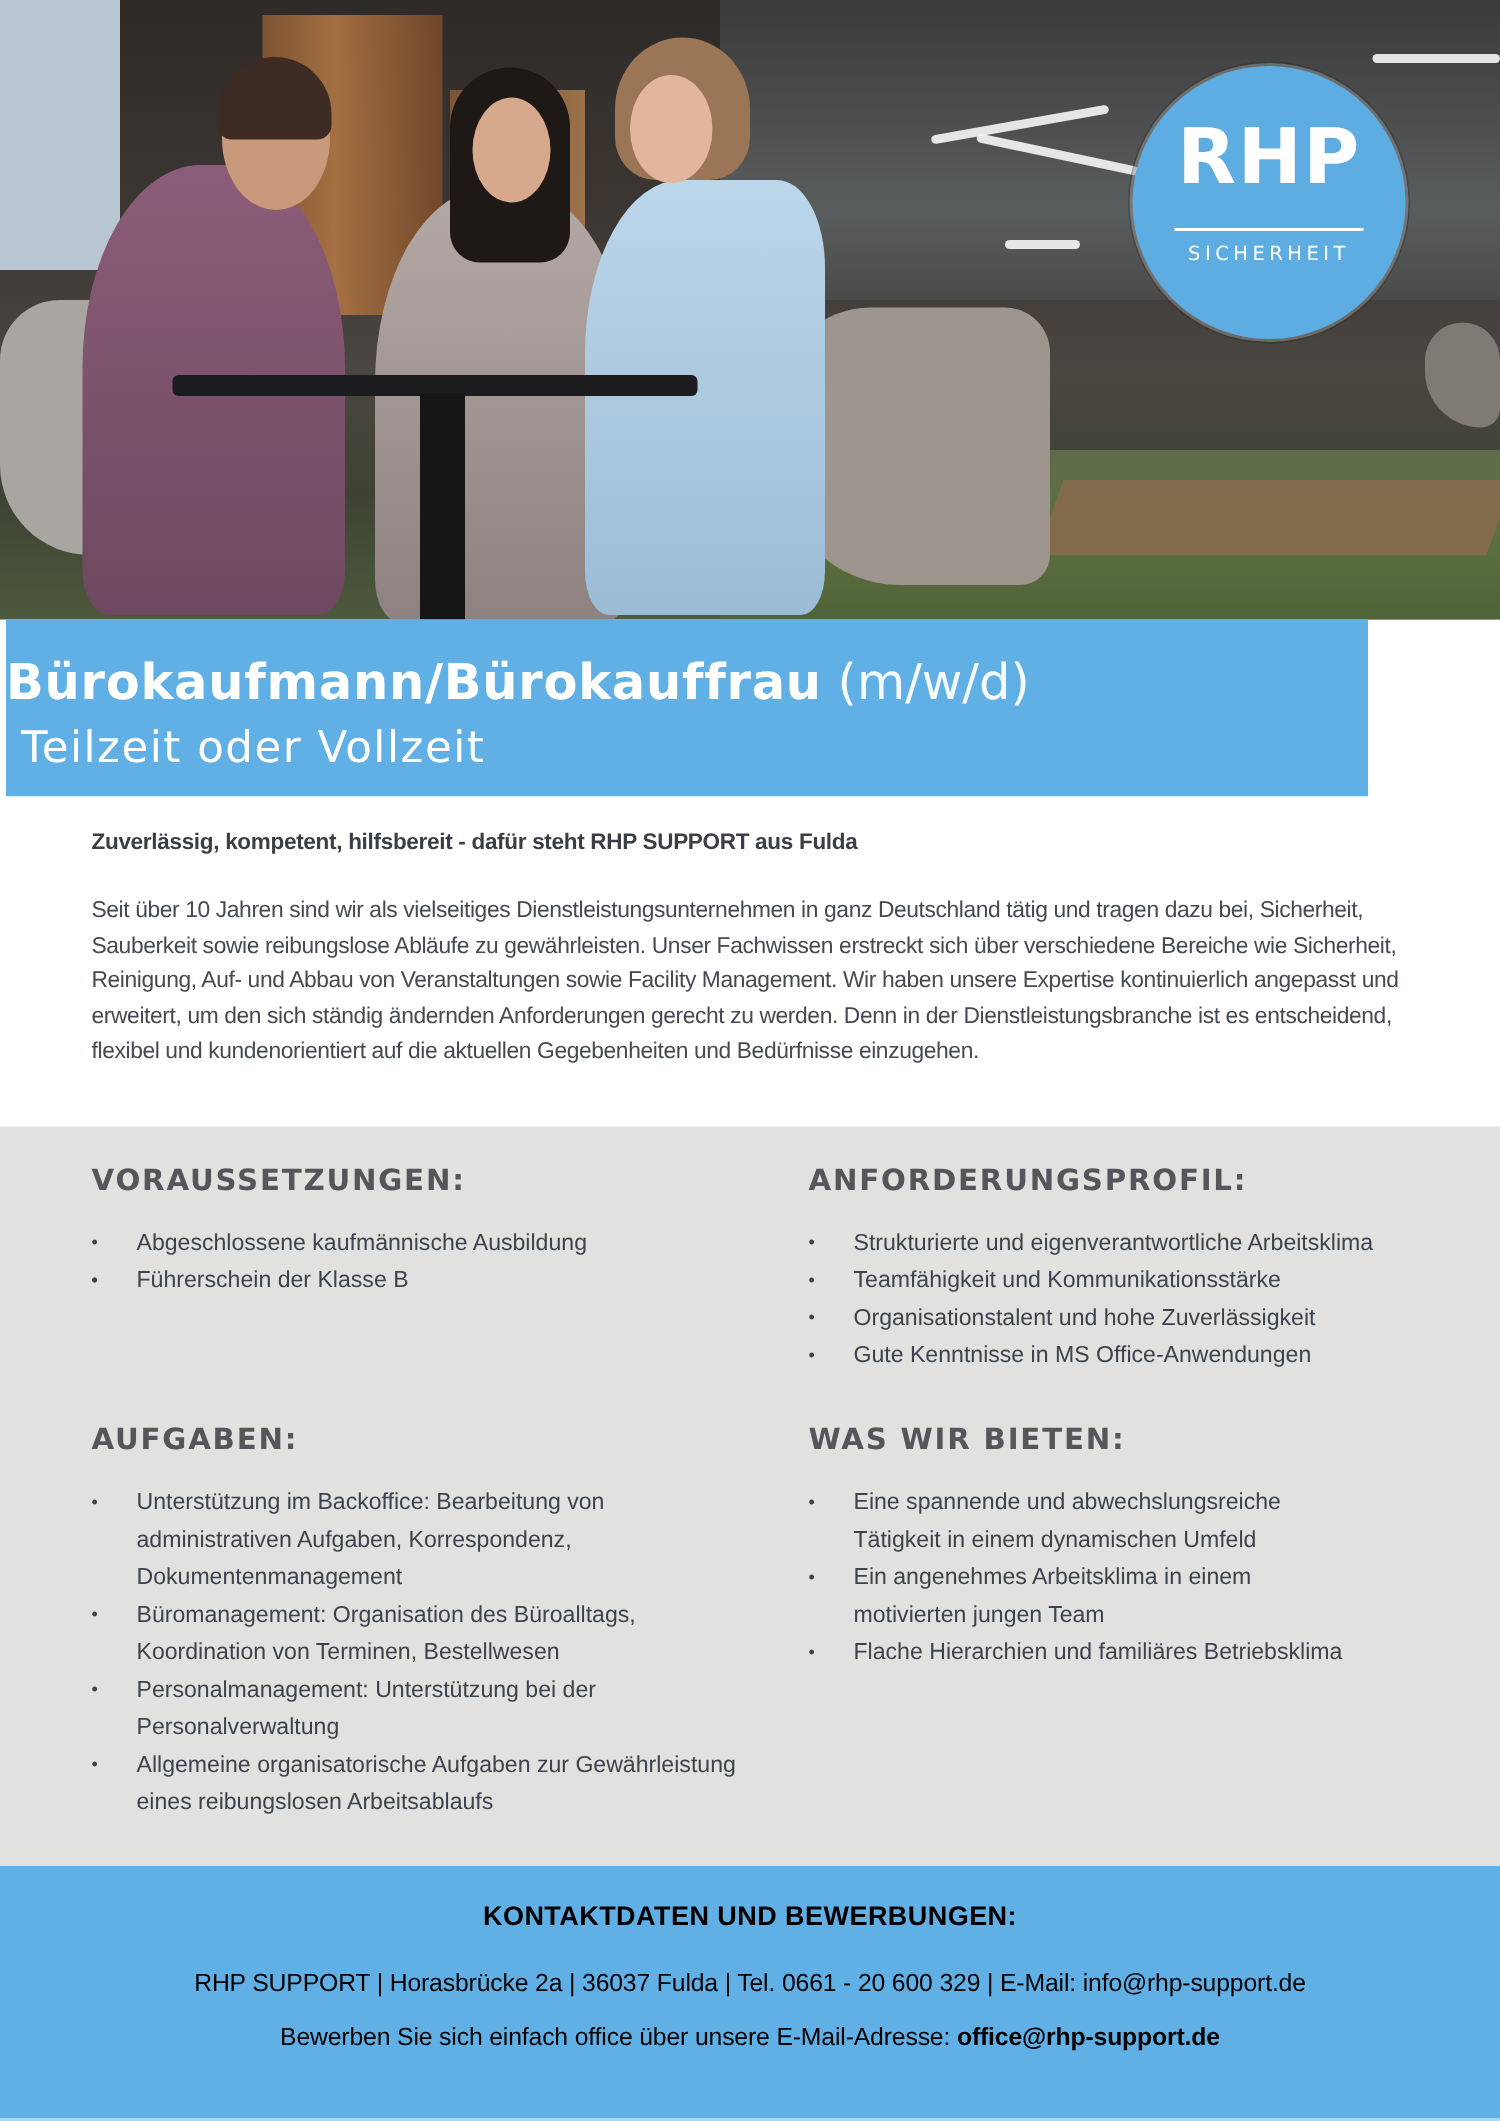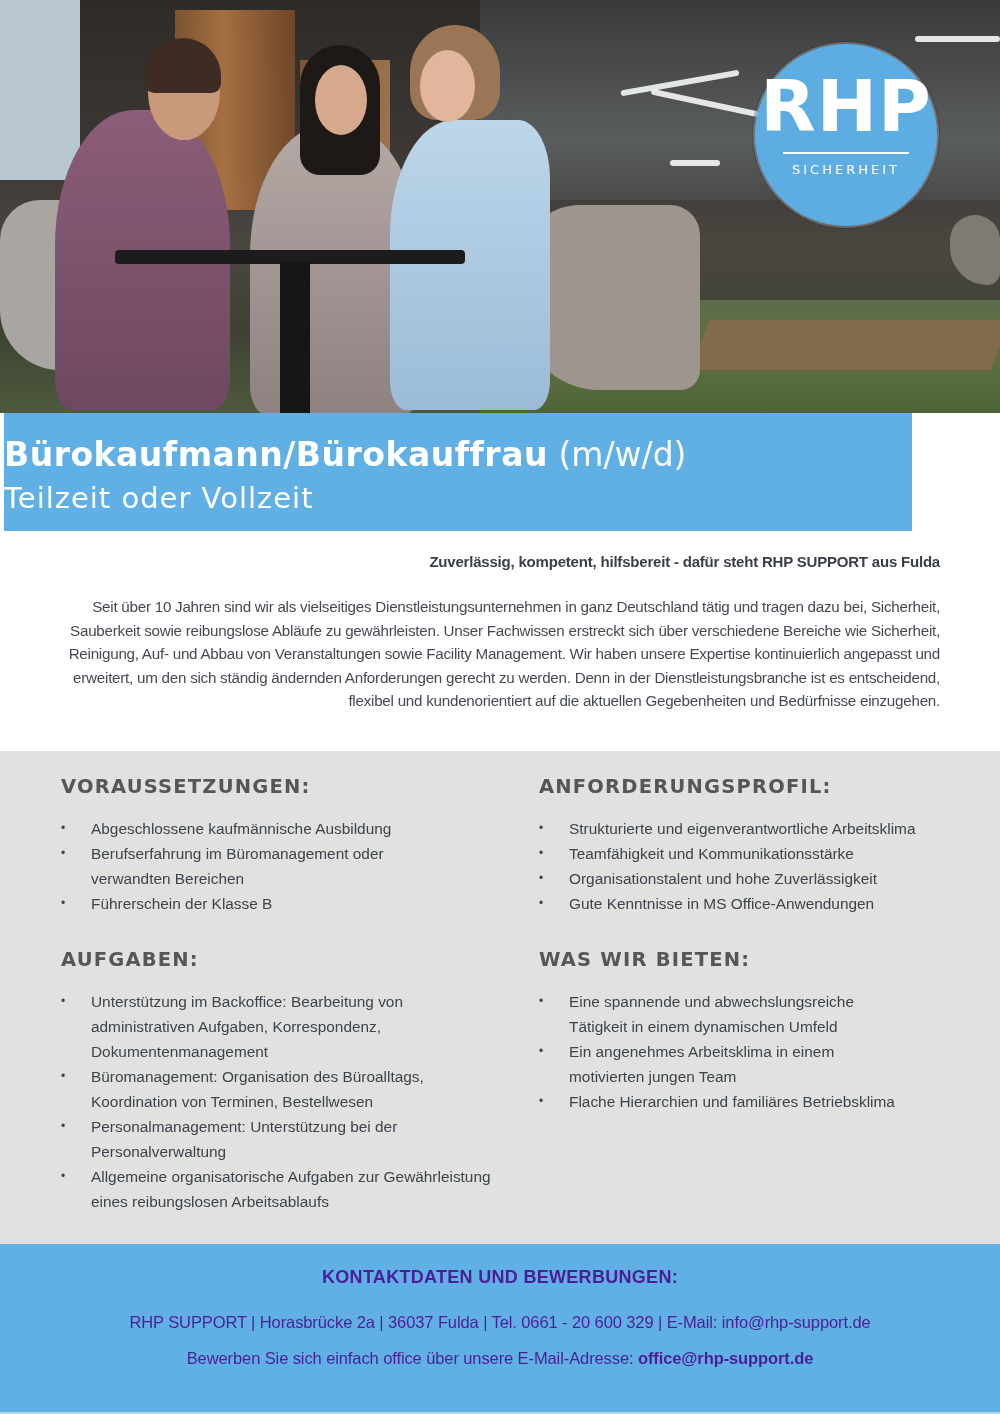--- a/index.html
+++ b/index.html
@@ -33,53 +33,53 @@
   .hero .head { position: absolute; border-radius: 50%; }
 
   
   .logo {
     position: absolute; left: 755px; top: 44px; width: 182px; height: 182px;
     border-radius: 50%; background: #5dade2;
     box-shadow: 0 0 0 2px rgba(255,255,255,0.25), 0 0 0 3px rgba(40,40,40,0.35);
     text-align: center; color: #ffffff;
   }
   .logo .logo-main { position: absolute; left: 0; right: 0; top: 32px;
-    font-family: "DejaVu Sans", sans-serif; font-weight: bold; font-size: 72px; letter-spacing: 1px; line-height: 60px; }
+    font-family: "DejaVu Sans", sans-serif; font-weight: bold; font-size: 51px; letter-spacing: 1px; line-height: 60px; }
   .logo .logo-rule { position: absolute; left: 28px; right: 28px; top: 108px; height: 2px; background: #ffffff; }
   .logo .logo-sub { position: absolute; left: 0; right: 0; top: 118px;
     font-family: "DejaVu Sans", sans-serif; font-weight: normal; font-size: 13px; letter-spacing: 3px; }
 
   
   .title-band { position: absolute; left: 4px; top: 413px; width: 908px; height: 118px; background: #60b0e6; text-align: left; color: #ffffff; }
   .title-band .title { position: absolute; left: 0; right: 0; top: 22px; font-family: "DejaVu Sans", sans-serif; font-size: 33px; line-height: 40px; }
   .title-band .title .strong { font-weight: bold; letter-spacing: 0.5px; }
   .title-band .title .light { font-weight: normal; opacity: .95; }
-  .title-band .subtitle { position: absolute; left: 0; right: 0; top: 67px; font-family: "DejaVu Sans", sans-serif; font-size: 29px; line-height: 36px; font-weight: normal; letter-spacing: 1px; }
+  .title-band .subtitle { position: absolute; left: 0; right: 0; top: 67px; font-family: "DejaVu Sans", sans-serif; font-size: 29px; line-height: 36px; font-weight: normal; letter-spacing: 1px; padding-left: 10px; }
 
   
-  .intro { position: absolute; left: 0; top: 531px; width: 1000px; height: 192px; background: #ffffff; padding: 20px 60px 16px 61px; text-align: right; }
+  .intro { position: absolute; left: 0; top: 531px; width: 1000px; height: 192px; background: #ffffff; padding: 20px 60px 16px 61px; }
   .intro .lead { font-weight: bold; font-size: 15px; color: #3a3f47; line-height: 22px; letter-spacing: -0.2px; }
   .intro .body { margin-top: 22px; font-size: 15.2px; line-height: 23.6px; color: #454a52; letter-spacing: -0.25px; }
 
   
   .details { position: absolute; left: 0; top: 751px; width: 1000px; height: 493px; background: #e1e2e0; }
   .col { position: absolute; width: 440px; }
   .col-left { left: 61px; }
   .col-right { left: 539px; }
   .section-heading {
     font-family: "DejaVu Sans", sans-serif; font-weight: bold; font-size: 19.5px; letter-spacing: 1.2px;
     color: #545659; line-height: 26px; margin-bottom: 16px;
   }
   .bullets { list-style: none; }
   .bullets li { position: relative; padding-left: 30px; font-size: 15.4px; line-height: 25px; color: #3d434c; }
   .bullets li .dot { position: absolute; left: 0; top: 0; width: 10px; text-align: left; font-size: 12px; }
   .block { position: absolute; }
 
   
-  .footer { position: absolute; left: 0; top: 1244px; width: 1000px; height: 168px; background: #60b0e6; color: #4c1d95; text-align: center; }
+  .footer { position: absolute; left: 0; top: 1244px; width: 1000px; height: 168px; background: #60b0e6; color: #000000; text-align: center; }
   .footer .f-heading { position: absolute; left: 0; right: 0; top: 23px; font-weight: bold; font-size: 18px; letter-spacing: 0.3px; }
   .footer .f-line { position: absolute; left: 0; right: 0; top: 69px; font-size: 16.5px; letter-spacing: -0.1px; }
   .footer .f-apply { position: absolute; left: 0; right: 0; top: 105px; font-size: 16.5px; letter-spacing: -0.1px; }
   .footer .f-apply b { font-weight: bold; }
   .bottom-strip { position: absolute; left: 0; top: 1412px; width: 1000px; height: 2px; background: #a8d8f2; }
 </style>
 </head>
 <body>
 
 <div class="hero">
@@ -132,21 +132,21 @@
   <p class="lead">Zuverlässig, kompetent, hilfsbereit - dafür steht RHP SUPPORT aus Fulda</p>
   <p class="body">Seit über 10 Jahren sind wir als vielseitiges Dienstleistungsunternehmen in ganz Deutschland tätig und tragen dazu bei, Sicherheit, Sauberkeit sowie reibungslose Abläufe zu gewährleisten. Unser Fachwissen erstreckt sich über verschiedene Bereiche wie Sicherheit, Reinigung, Auf- und Abbau von Veranstaltungen sowie Facility Management. Wir haben unsere Expertise kontinuierlich angepasst und erweitert, um den sich ständig ändernden Anforderungen gerecht zu werden. Denn in der Dienstleistungsbranche ist es entscheidend, flexibel und kundenorientiert auf die aktuellen Gegebenheiten und Bedürfnisse einzugehen.</p>
 </div>
 
 <div class="details">
 
   <div class="block col col-left" style="top:23px;">
     <h2 class="section-heading">VORAUSSETZUNGEN:</h2>
     <ul class="bullets">
       <li><span class="dot">•</span><span>Abgeschlossene kaufmännische Ausbildung</span></li>
-      <li style="padding-right:80px;"><span class="dot">•</span><span>Berufserfahrung im Büromanagement oder verwandten Bereichen</span></li>
+      <li style="padding-right:80px;"><span class="dot">•</span></li>
       <li><span class="dot">•</span><span>Führerschein der Klasse B</span></li>
     </ul>
   </div>
 
   <div class="block col col-right" style="top:23px;width:430px;">
     <h2 class="section-heading">ANFORDERUNGSPROFIL:</h2>
     <ul class="bullets">
       <li><span class="dot">•</span><span>Strukturierte und eigenverantwortliche Arbeitsklima</span></li>
       <li><span class="dot">•</span><span>Teamfähigkeit und Kommunikationsstärke</span></li>
       <li><span class="dot">•</span><span>Organisationstalent und hohe Zuverlässigkeit</span></li>

